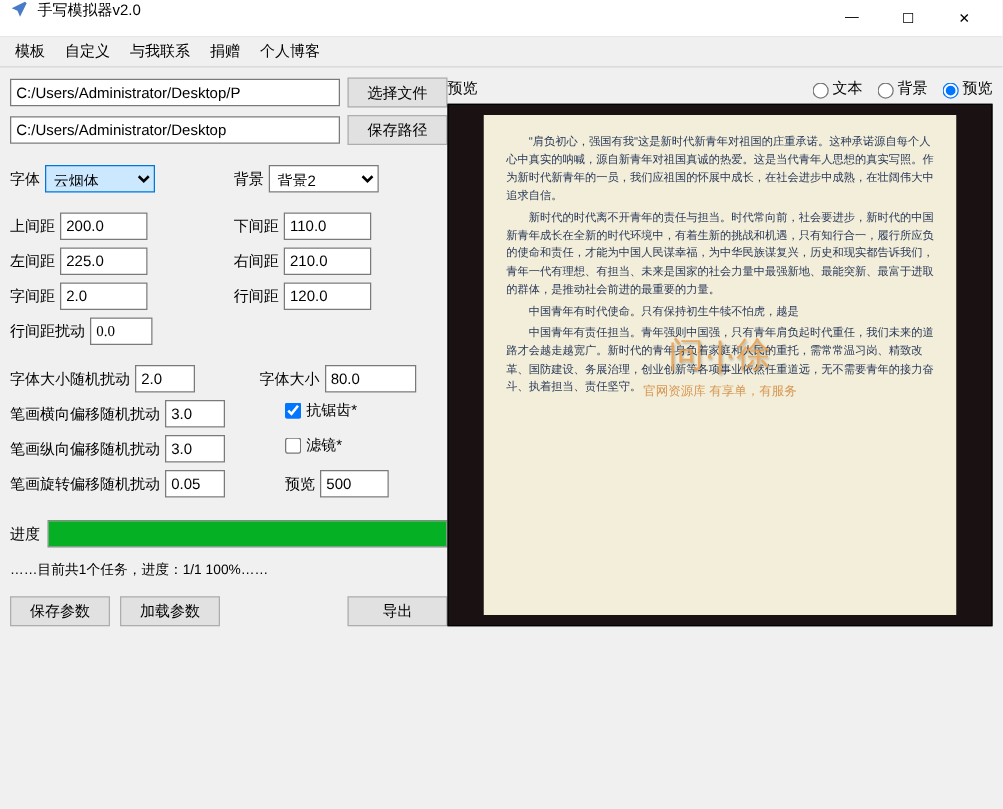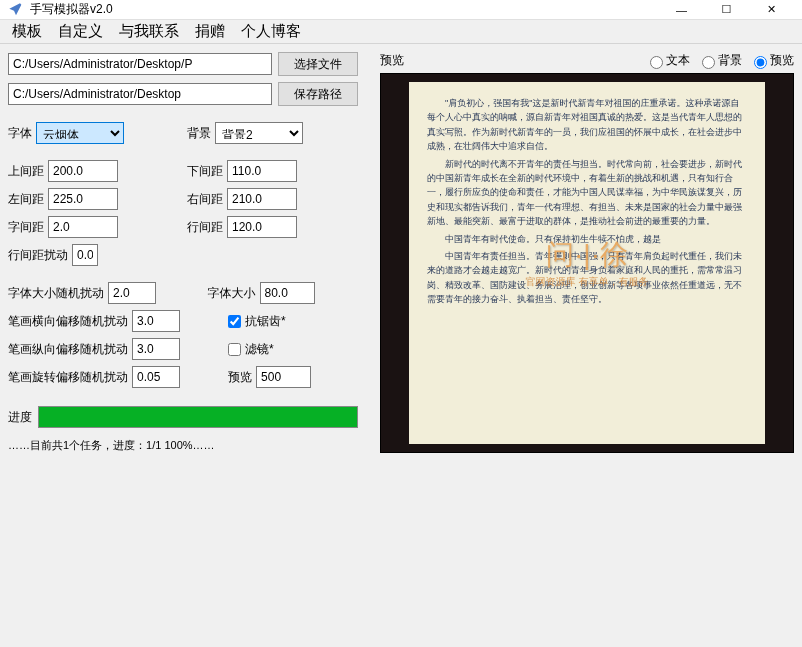--- a/index.html
+++ b/index.html
@@ -1,35 +1,35 @@
 <!DOCTYPE html>
 <html><head>
 <meta charset="utf-8">
 <style>
 *{box-sizing:border-box;margin:0;padding:0;font-family:"Microsoft YaHei","SimSun",sans-serif}
 body{background:#f0f0f0;width:802px;height:647px;overflow:hidden}
-.title-bar{height:20px;background:#fff;display:flex;align-items:center;padding:0 8px;border-bottom:1px solid #e0e0e0}
+.title-bar{height:30px;background:#fff;display:flex;align-items:flex-start;padding:0 8px;border-bottom:1px solid #e0e0e0}
 .title-bar .feather{width:16px;height:16px;margin-right:6px}
 .title-text{font-size:12px;flex:1}
 .win-controls{display:flex;gap:0}
 .win-btn{width:45px;height:28px;display:flex;align-items:center;justify-content:center;font-size:11px;cursor:pointer}
-.menu-bar{height:24px;background:#f0f0f0;display:flex;align-items:center;padding:0 4px;border-bottom:1px solid #d4d4d4;font-size:15px}
+.menu-bar{height:24px;background:#f0f0f0;display:flex;align-items:center;padding:0 4px;border-bottom:1px solid #d4d4d4;font-size:12px}
 .menu-item{padding:3px 8px;cursor:pointer}
-.content{display:flex;padding:8px;gap:22px}
+.content{display:flex;padding:8px;gap:0}
 .left-panel{width:350px;display:flex;flex-direction:column;gap:6px}
 .right-panel{flex:1;display:flex;flex-direction:column;gap:4px}
 .row{display:flex;align-items:center;gap:6px;min-height:26px}
 .lbl{font-size:12px;white-space:nowrap}
 .text-input{border:1px solid #7a7a7a;height:22px;padding:0 4px;font-size:12px;background:#fff}
 .btn{border:1px solid #adadad;background:#e1e1e1;height:24px;padding:0 12px;font-size:12px;cursor:pointer;min-width:80px}
 .combo{border:1px solid #7a7a7a;height:22px;font-size:12px;background:#fff;padding:4px 2px}
 .combo.selected{background:#cce8ff;border-color:#0078d7}
 .file-row{display:flex;gap:6px;align-items:center}
 .file-input{flex:1;min-width:0}
-.half-row{display:flex;gap:8px;align-items:center}
+.half-row{display:flex;gap:8px;align-items:flex-start}
 .half-row .half{display:flex;align-items:center;gap:4px;width:50%}
 .half .text-input{width:70px}
 .half .combo{width:88px}
 .cb-row{display:flex;align-items:center;gap:4px}
 .cb{width:13px;height:13px}
 .progress-bar{flex:1;height:22px;border:1px solid #888;background:#e6e6e6;position:relative}
 .progress-fill{height:100%;background:#06b025;width:100%}
 .progress-text{font-size:11px;text-align:left;margin-top:2px}
 .preview-header{display:flex;align-items:center;font-size:12px}
 .preview-title{flex:1}
@@ -122,34 +122,34 @@
       </div>
       <div class="half">
         <span class="lbl">行间距</span>
         <input class="text-input" value="120.0" style="">
       </div>
     </div>
 
     <div class="half-row">
       <div class="half">
         <span class="lbl">行间距扰动</span>
-        <input class="text-input" style="width: 26px;" value="0.0">
+        <input class="text-input" style="width: 50px; font-family: Liberation Serif, serif;" value="0.0">
       </div>
     </div>
 
     <div class="spacer"></div>
 
     <div class="half-row">
       <div class="half" style="width:56%">
         <span class="lbl">字体大小随机扰动</span>
         <input class="text-input" style="width: 48px;" value="2.0">
       </div>
       <div class="half" style="width:44%">
         <span class="lbl">字体大小</span>
-        <input class="text-input" style="width: 55px;" value="80.0">
+        <input class="text-input" style="width: 73px;" value="80.0">
       </div>
     </div>
 
     <div class="half-row">
       <div class="half" style="width:62%">
         <span class="lbl">笔画横向偏移随机扰动</span>
         <input class="text-input" style="width: 48px;" value="3.0">
       </div>
       <div class="half cb-row" style="width:38%">
         <input type="checkbox" class="cb" checked="" style="">
@@ -182,20 +182,26 @@
     <div class="spacer"></div>
 
     <div class="row">
       <span class="lbl">进度</span>
       <div class="progress-bar">
         <div class="progress-fill"></div>
       </div>
     </div>
     <div class="progress-text">……目前共1个任务，进度：1/1  100%……</div>
 
+    <div class="bottom-btns">
+      <button class="btn">保存参数</button>
+      <button class="btn">加载参数</button>
+      <div style="flex:1"></div>
+      <button class="btn">导出</button>
+    </div>
 
   </div>
 
   <div class="right-panel">
     <div class="preview-header">
       <span class="preview-title">预览</span>
       <div class="radio-group">
         <label class="radio-item">
             <input type="radio" name="pv" style="">
             <span>文本</span>

